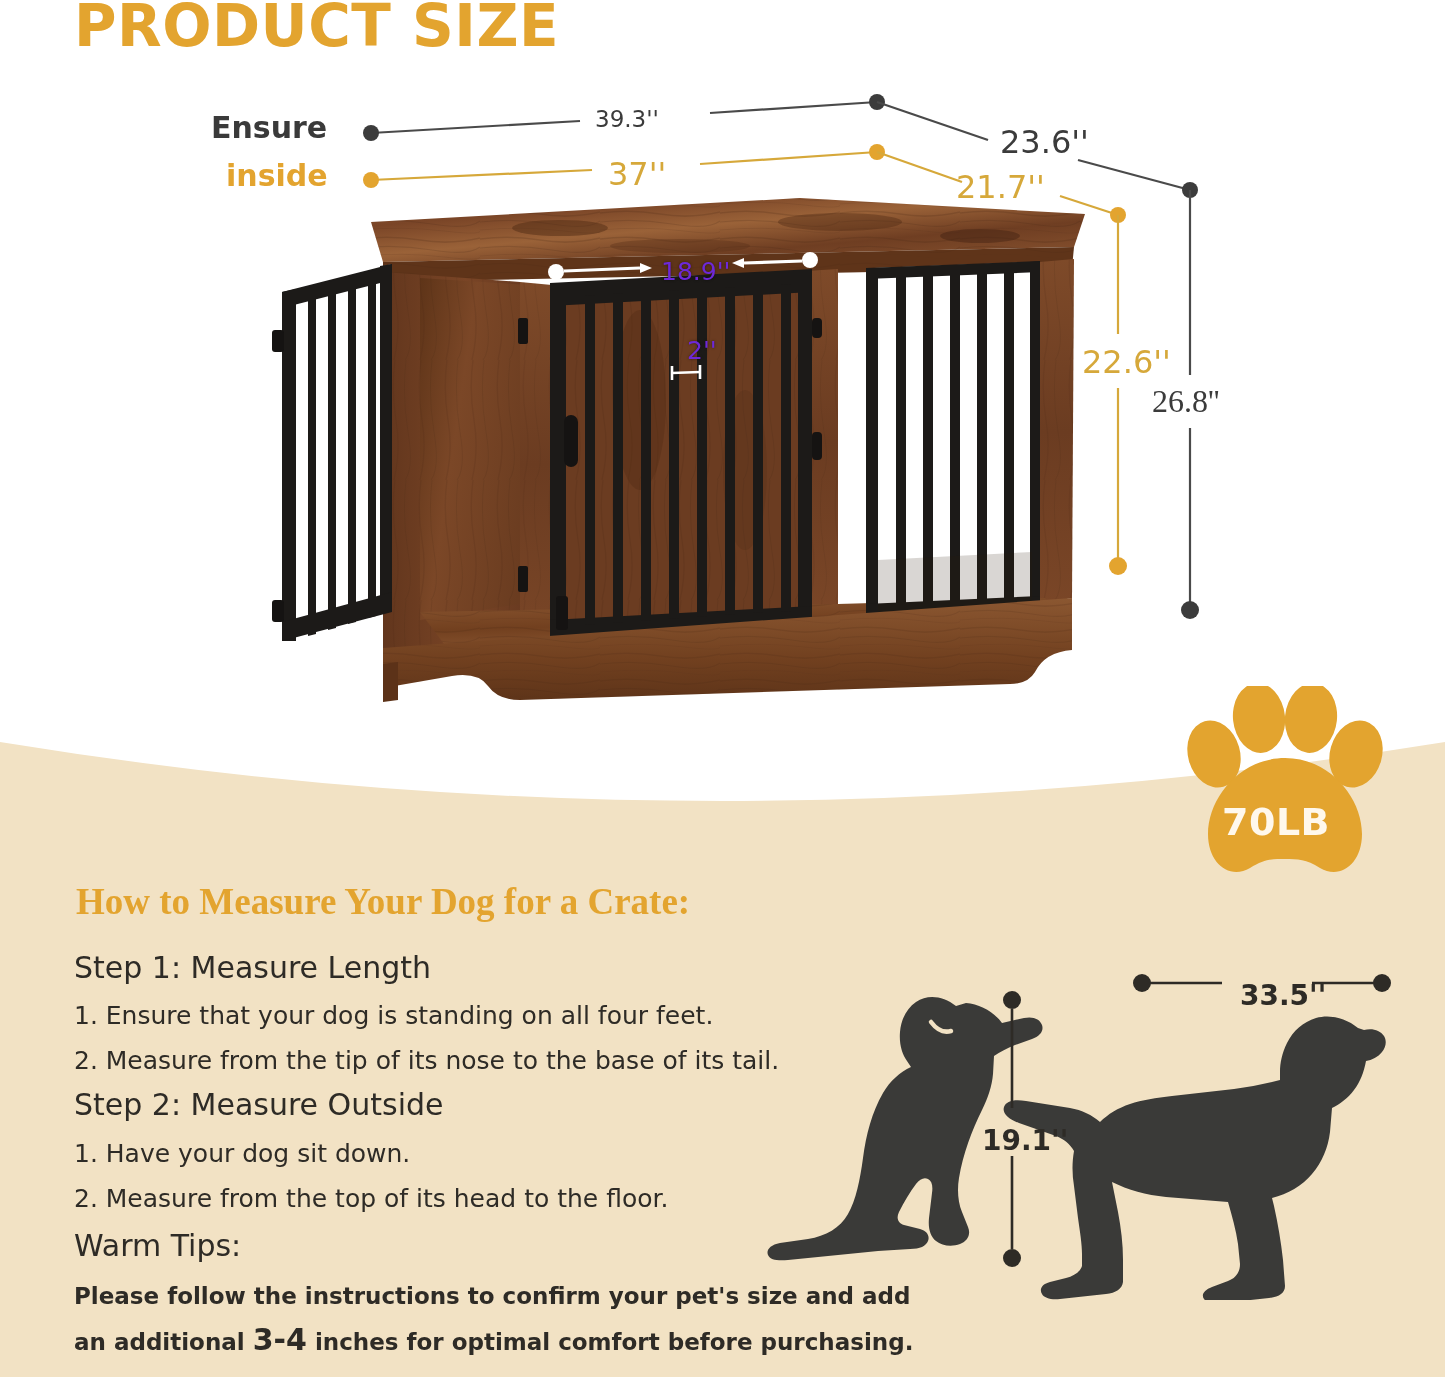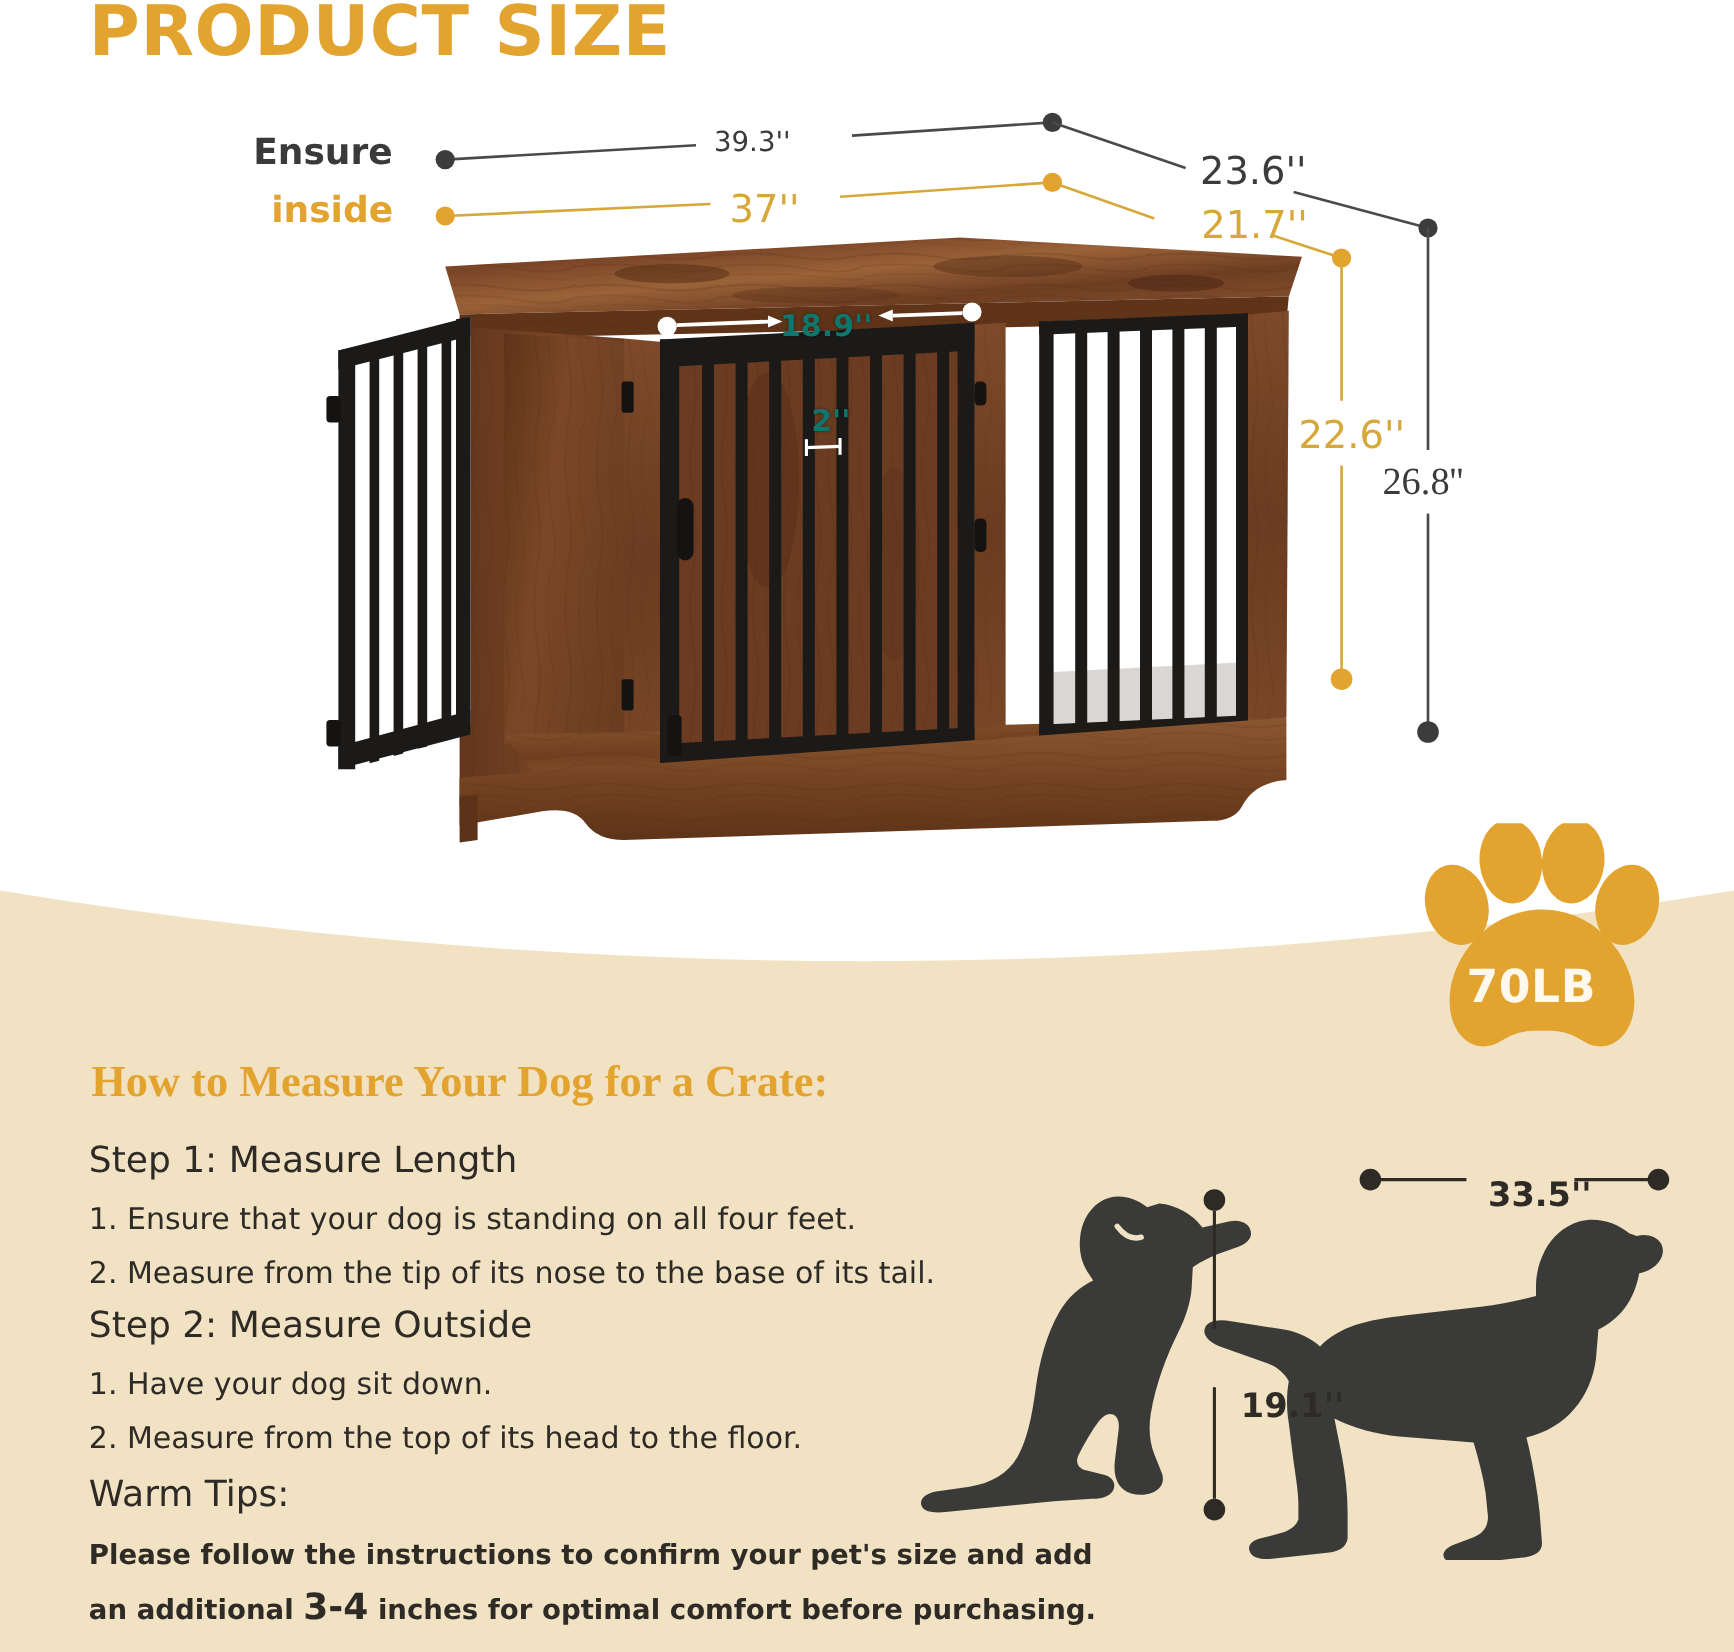--- a/index.html
+++ b/index.html
@@ -31,26 +31,26 @@
   #legend-outside { left:211px; top:110px; font-size:30px; color:#3A3A3A; }
   #legend-inside  { left:226px; top:158px; font-size:30px; color:#E3A42F; }
 
   
   .dim {
     position:absolute; z-index:7; white-space:nowrap;
     font-family:"DejaVu Sans", sans-serif;
   }
   .dim-dark  { color:#3B3B3B; }
   .dim-gold  { color:#D6A83A; }
-  .dim-white { color:#0f766e; font-weight:bold; text-shadow:0 0 3px rgba(0,0,0,.45); }
+  .dim-white { color:#6d28d9; font-weight:normal; text-shadow:0 0 3px rgba(0,0,0,.45);margin-left:11px; }
 
   #dim-393 { left:595px;  top:106px; font-size:23px; }
   #dim-37  { left:608px;  top:155px; font-size:32px; }
   #dim-236 { left:1000px; top:123px; font-size:32px; }
-  #dim-217 { left:1001px;  top:168px; font-size:32px;text-align:right; }
+  #dim-217 { left:956px;  top:168px; font-size:32px;text-align:right; }
   #dim-226 { left:1082px; top:343px; font-size:32px; }
   #dim-268 { left:1152px; top:383px; font-size:32px;font-family:Liberation Serif, serif; }
   #dim-189 { left:650px;  top:257px; font-size:25px; }
   #dim-2   { left:676px;  top:336px; font-size:25px; }
 
   
   #dim-lines, #crate-svg, #paw-svg, #dogs-svg {
     position:absolute; z-index:5;
   }
   #dim-lines { left:0; top:0; }
@@ -92,23 +92,23 @@
     font-family:"DejaVu Sans", sans-serif;
   }
   #warm-tip-1 { top:1283px; }
   #warm-tip-2 { top:1322px; }
   #warm-tip-2 .big { font-size:30px; }
 
   
   #dog-335 { position:absolute; left:1240px; top:979px; z-index:7;
              font-size:28px; font-weight:bold; color:#2E2B26;
              font-family:"DejaVu Sans", sans-serif; }
-  #dog-191 { position:absolute; left:1034px; top:1124px; z-index:7;
+  #dog-191 { position:absolute; left:982px; top:1124px; z-index:7;
              font-size:28px; font-weight:bold; color:#2E2B26;
-             font-family:"DejaVu Sans", sans-serif;margin-top:31px; }
+             font-family:"DejaVu Sans", sans-serif; }
 </style>
 </head>
 <body>
 
 <svg id="bg-beige" width="1445" height="1377" viewBox="0 0 1445 1377">
   <rect x="0" y="0" width="1445" height="1377" fill="#FFFFFF"></rect>
   <path d="M0,742 Q722,860 1445,742 L1445,1377 L0,1377 Z" fill="#F2E2C4"></path>
 </svg>
 
 <svg id="crate-svg" width="1445" height="760" viewBox="0 0 1445 760">

